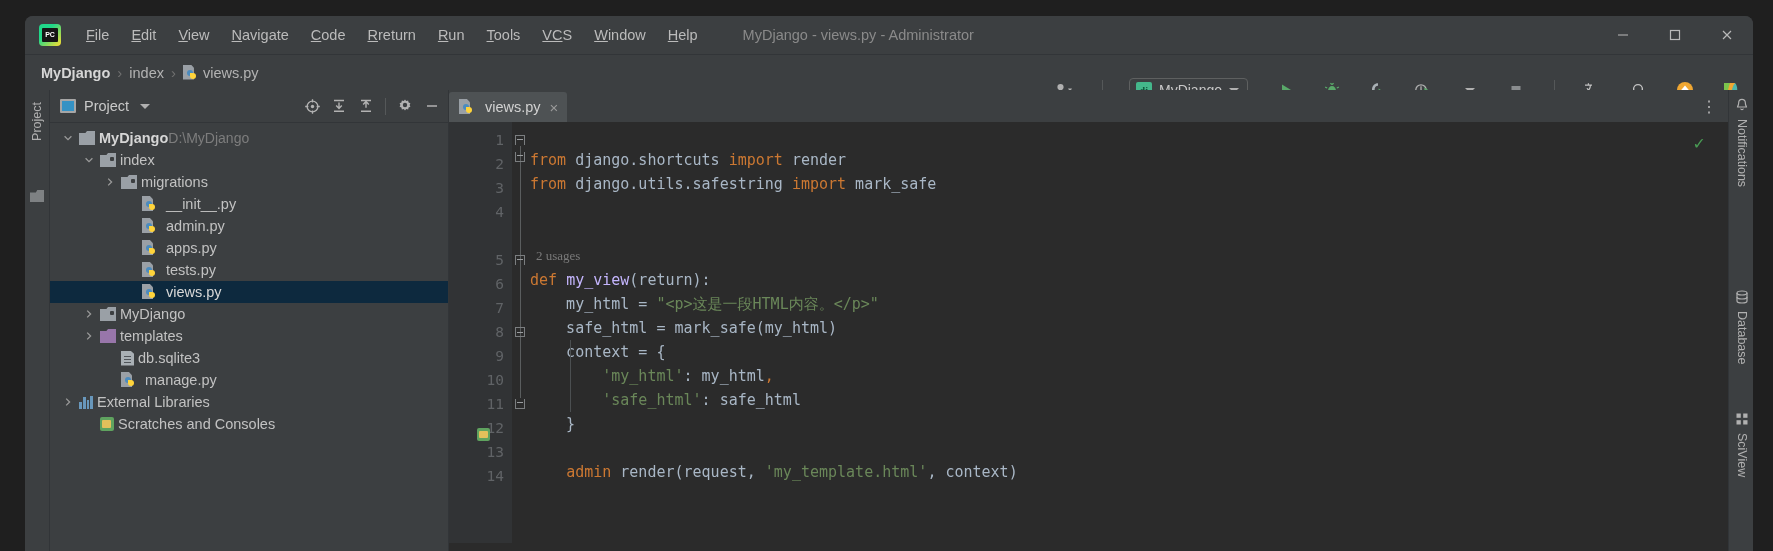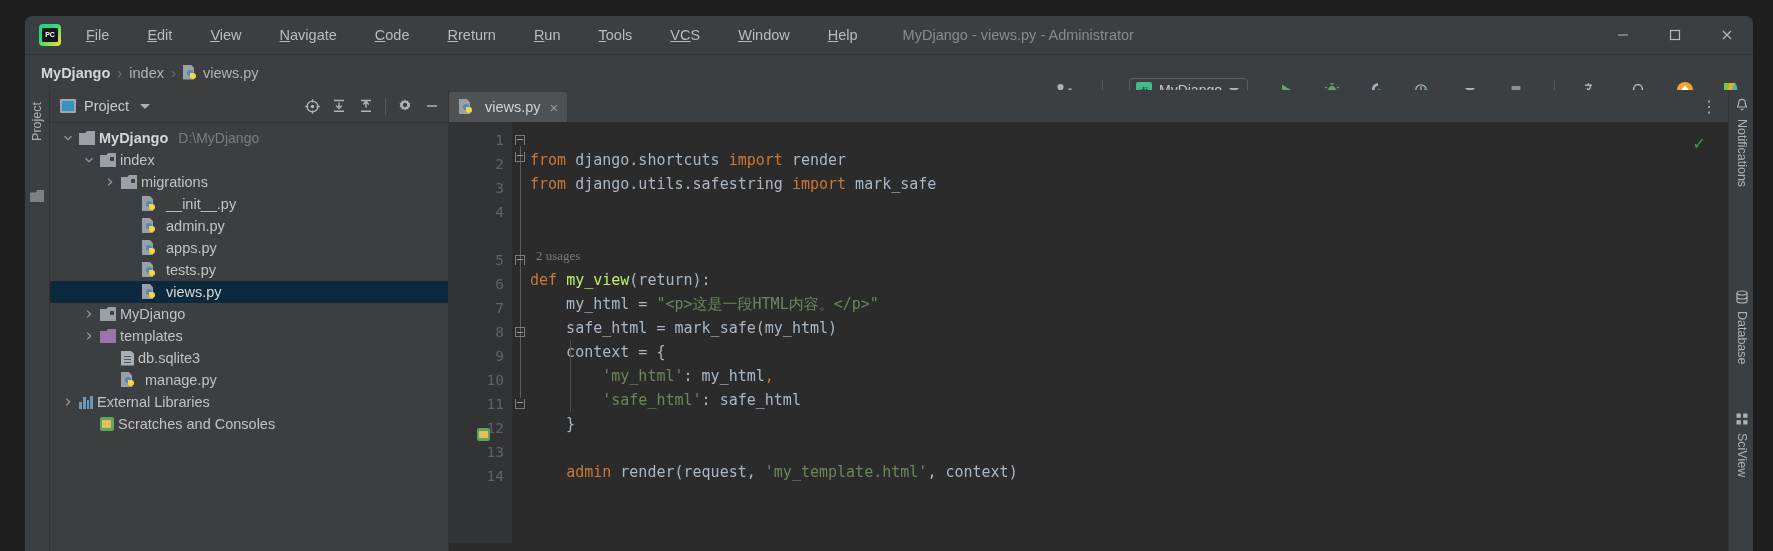--- a/index.html
+++ b/index.html
@@ -51,21 +51,21 @@
     font-size: 7px;
     line-height: 14px;
     text-align: center;
     font-family: "Liberation Sans", sans-serif;
     font-weight: bold;
     border-radius: 1px;
   }
   .menu {
     display: flex;
     align-items: flex-end;
-    gap: 16px;
+    gap: 0px;
   }
   .menu-item {
     font-size: 14.5px;
     color: #bbbbbb;
     padding: 3px 11px;
     cursor: default;
     white-space: nowrap;
   }
   .menu-item .mn { text-decoration: underline; }
   .win-title {
@@ -279,21 +279,21 @@
   .trow.sel { background: #0d293e; color: #d8d8d8; }
   .tarrow {
     width: 16px; height: 22px;
     display: flex; align-items: center; justify-content: center;
     flex: none;
     color: #9a9a9a;
   }
   .tarrow svg { display: block; }
   .tname { margin-left: 4px; }
   .tname.bold { font-weight: bold; color: #d6d6d6; }
-  .tpath { color: #7d7d7d; margin-left: 10px; font-size: 14px; }
+  .tpath { color: #7d7d7d; font-size: 14px; }
 
   
   .fic { width: 16px; height: 14px; position: relative; flex: none; }
   .fic-gray  { background: #9aa0a6; clip-path: polygon(0 14%,40% 14%,50% 0,100% 0,100% 100%,0 100%); }
   .fic-src   { background: #9aa0a6; clip-path: polygon(0 14%,40% 14%,50% 0,100% 0,100% 100%,0 100%); }
   .fic-src::after {
     content:""; position:absolute; right:2px; top:4px;
     width:4px; height:4px; background:#3c3f41; border-radius:1px;
   }
   .fic-purple { background: #9876aa; clip-path: polygon(0 14%,40% 14%,50% 0,100% 0,100% 100%,0 100%); }
@@ -469,21 +469,21 @@
   }
   .usages {
     height: 24px;
     line-height: 24px;
     font-family: Liberation Serif, serif;
     font-size: 13px;
     color: #7a7a7a;
     padding-left: 8px;
   }
   .kw   { color: #cc7832; }
-  .fn   { color: #bef264; }
+  .fn   { color: #c4b5fd; }
   .str  { color: #6a8759; }
   .pln  { color: #a9b7c6; }
   .comma{ color: #cc7832; }
   .indent-guide {
     position: absolute;
     width: 1px;
     background: #4b4f51;
   }
 
   .check-mark {

